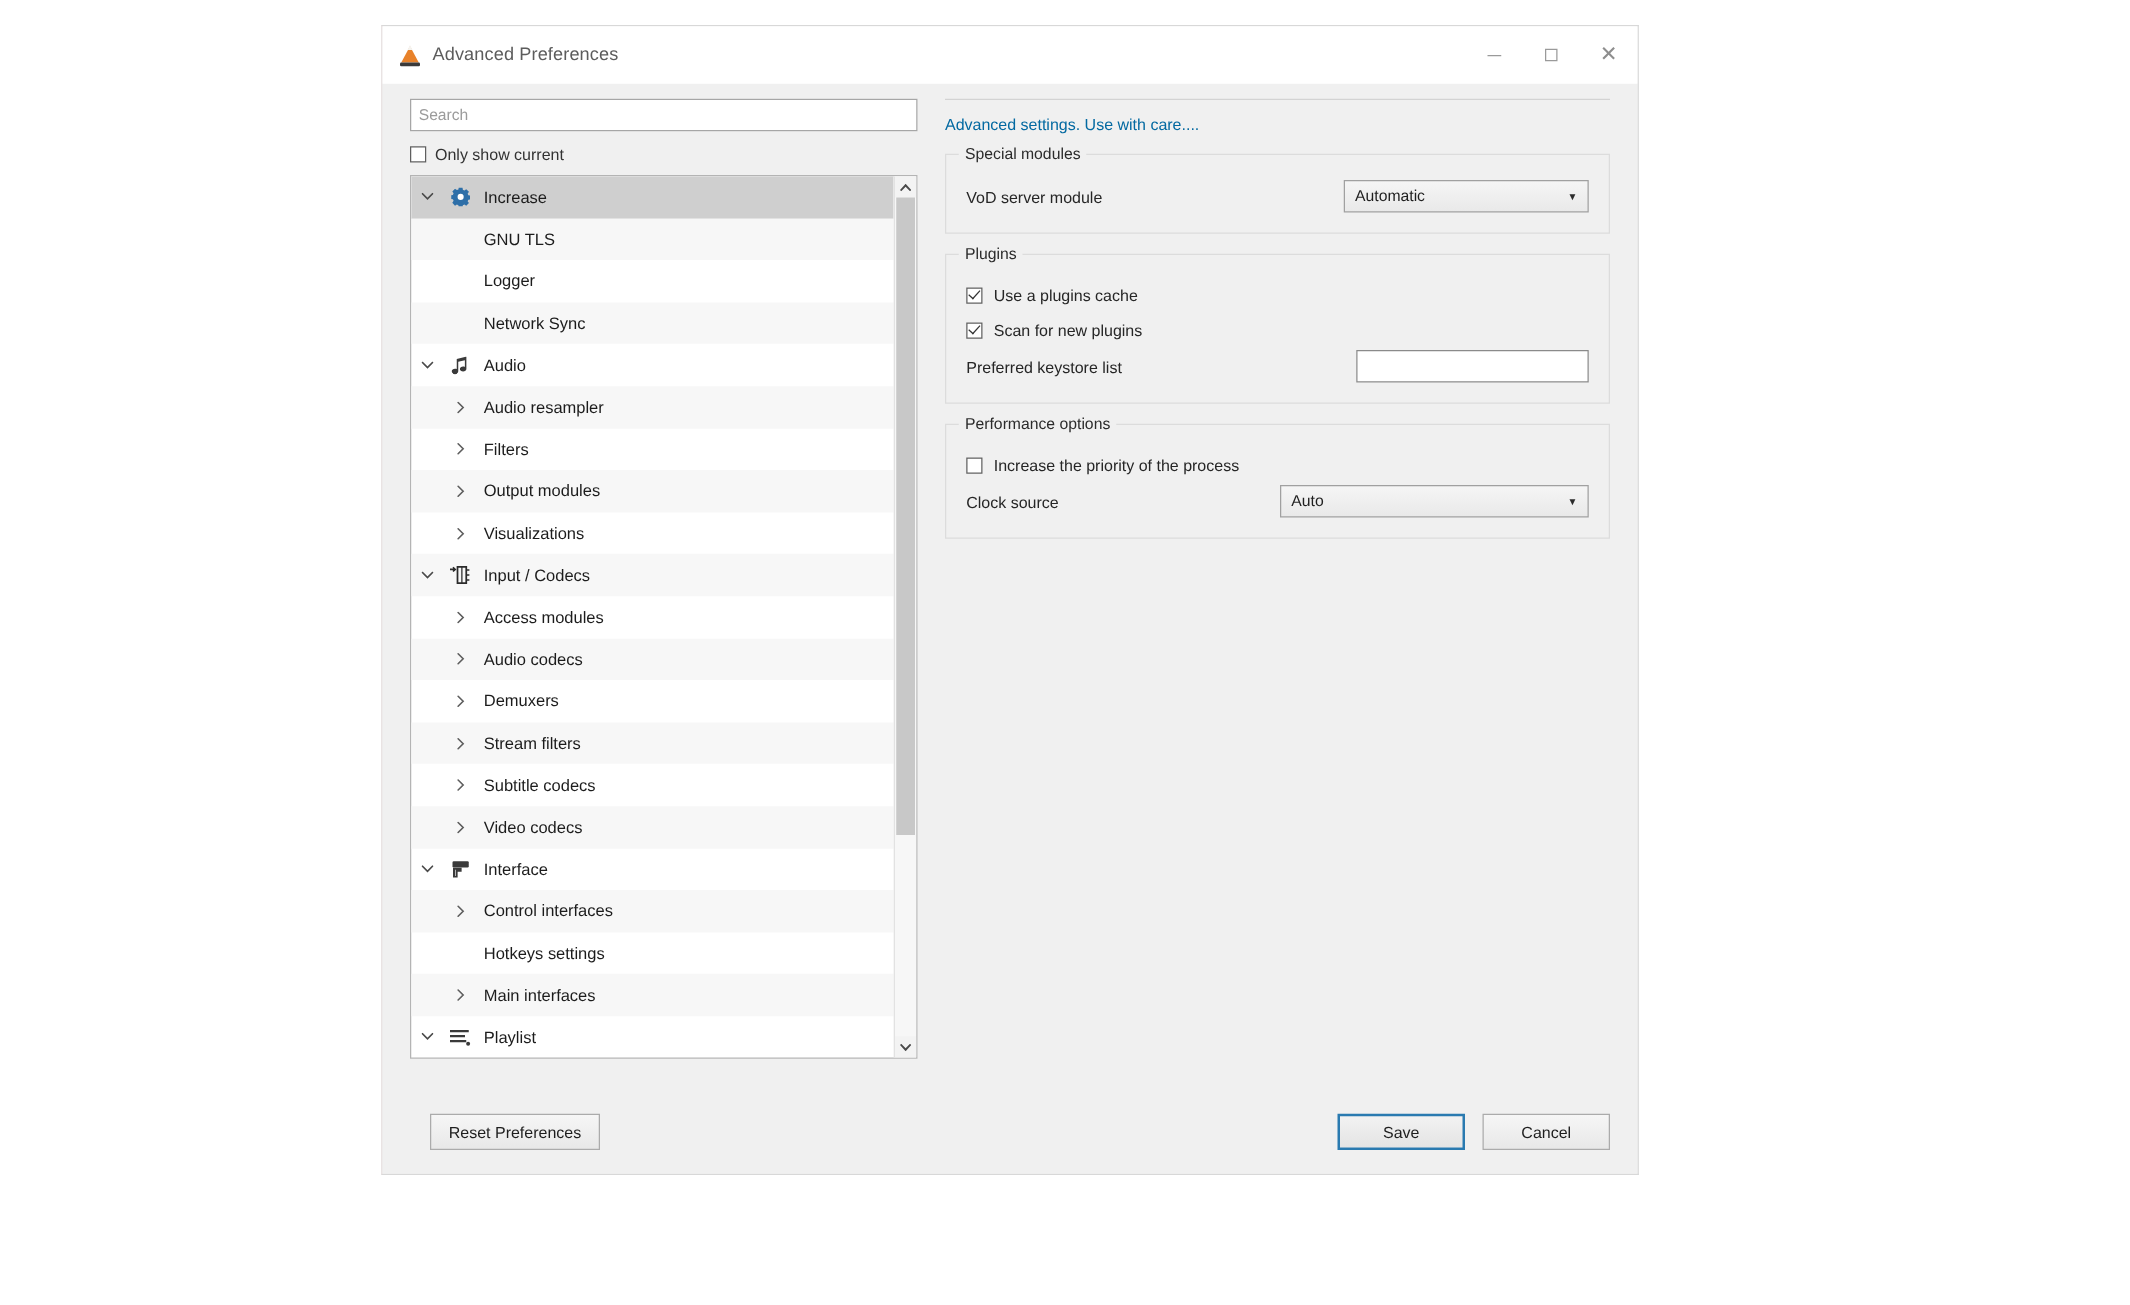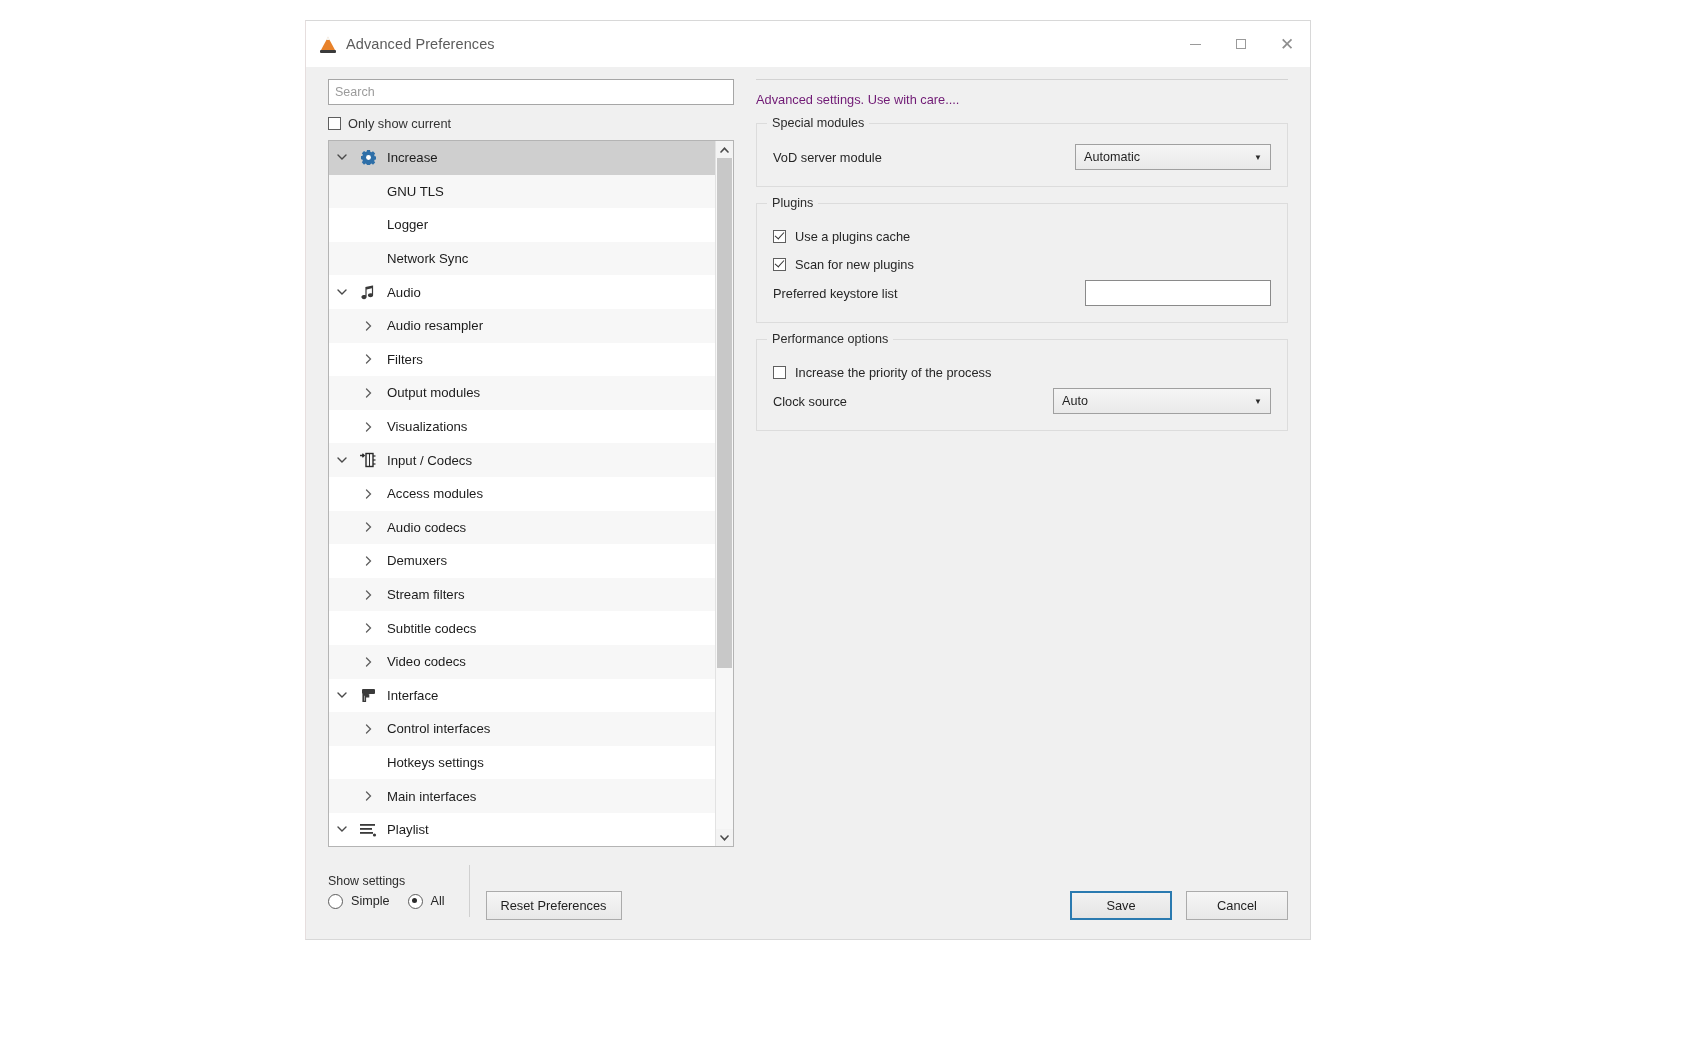--- a/index.html
+++ b/index.html
@@ -278,21 +278,21 @@
     padding-bottom: 6px;
     letter-spacing: .1px;
   }
   .panel-rule {
     height: 1px;
     background: #d3d3d3;
     margin-bottom: 12px;
   }
   .panel-desc {
     font-size: 12.8px;
-    color: #701a75;
+    color: #0369a1;
     margin-bottom: 16px;
   }
 
   .group {
     border: 1px solid #dcdcdc;
     position: relative;
     margin-bottom: 16px;
     padding: 18px 16px 14px 16px;
     box-sizing: border-box;
   }
@@ -329,21 +329,21 @@
     padding: 0 4px 0 8px;
   }
   .combo .combo-val { flex: 1; }
   .combo .arrow {
     width: 16px;
     text-align: center;
     font-size: 8px;
     color: #2b2b2b;
   }
   .combo.vod { width: 196px; }
-  .combo.clock { width: 218px; }
+  .combo.clock { width: 247px; }
 
   .text-input {
     width: 186px;
     height: 26px;
     border: 1px solid #8a8a8a;
     background: #ffffff;
     box-sizing: border-box;
     font-size: 12.6px;
     padding: 0 5px;
     outline: none;
@@ -731,28 +731,19 @@
           <div class="combo clock">
             <span class="combo-val">Auto</span>
             <span class="arrow">▼</span>
           </div>
         </div>
       </div>
     </div>
   </div>
 
   <div class="footer">
-    <div class="show-settings-group">
-      <div class="show-settings-title">Show settings</div>
-      <div class="radio-line">
-        <span class="radio"></span>
-        <span class="radio-label">Simple</span>
-        <span class="radio on"></span>
-        <span class="radio-label">All</span>
-      </div>
-    </div>
     <div class="btn btn-reset">Reset Preferences</div>
     <div class="footer-right">
       <div class="btn btn-save">Save</div>
       <div class="btn btn-cancel">Cancel</div>
     </div>
   </div>
 </div>
 
 </body></html>

